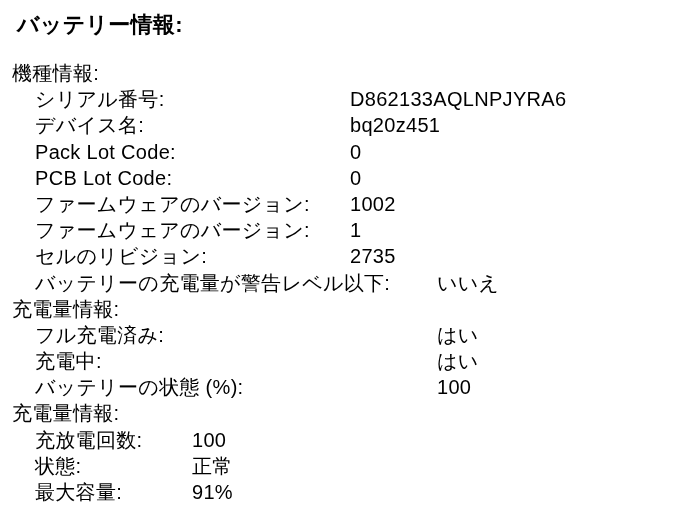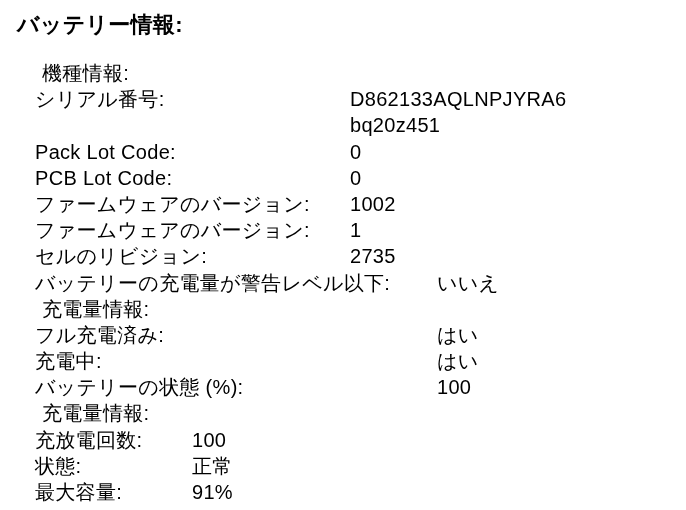--- a/index.html
+++ b/index.html
@@ -32,21 +32,21 @@
     top: 60px;
     right: 0;
   }
   .row {
     position: relative;
     height: 26.2px;
     line-height: 26.2px;
     white-space: nowrap;
   }
   .row .label { display: inline-block; }
-  .section-header { padding-left: 42px; }
+  .section-header { padding-left: 12px; }
   .item { padding-left: 35px; }
   .value {
     position: absolute;
     top: 0;
     line-height: 26.2px;
     white-space: nowrap;
   }
   .col-model  { left: 350px; }
   .col-charge { left: 437px; }
   .col-health { left: 192px; }
@@ -61,20 +61,21 @@
   <div class="rows">
 
     <div class="row section-header">
       <span class="label">機種情報:</span>
     </div>
     <div class="row item">
       <span class="label">シリアル番号:</span>
       <span class="value col-model">D862133AQLNPJYRA6</span>
     </div>
     <div class="row item">
+      <span class="label">デバイス名:</span>
       <span class="value col-model">bq20z451</span>
     </div>
     <div class="row item">
       <span class="label">Pack Lot Code:</span>
       <span class="value col-model">0</span>
     </div>
     <div class="row item">
       <span class="label">PCB Lot Code:</span>
       <span class="value col-model">0</span>
     </div>

